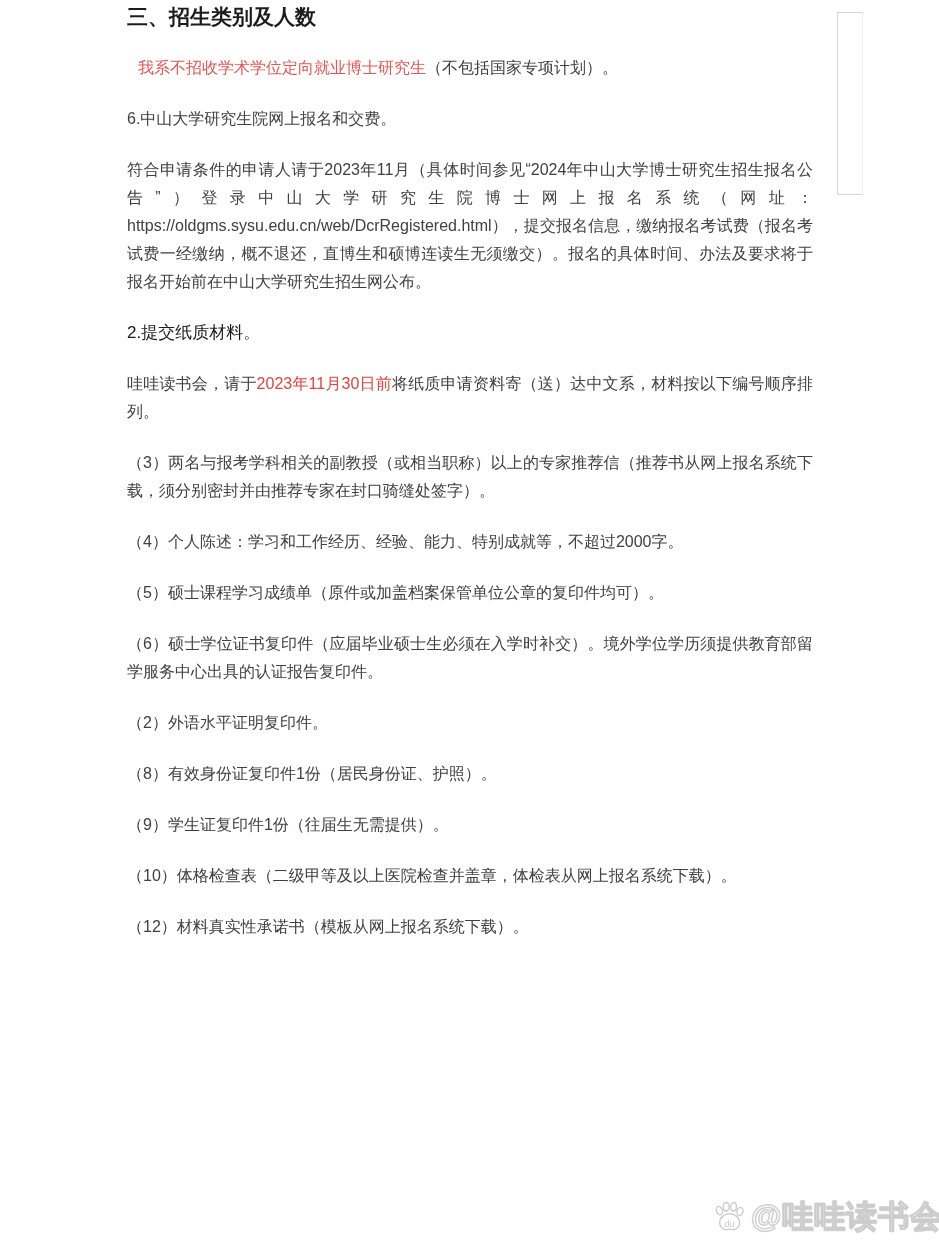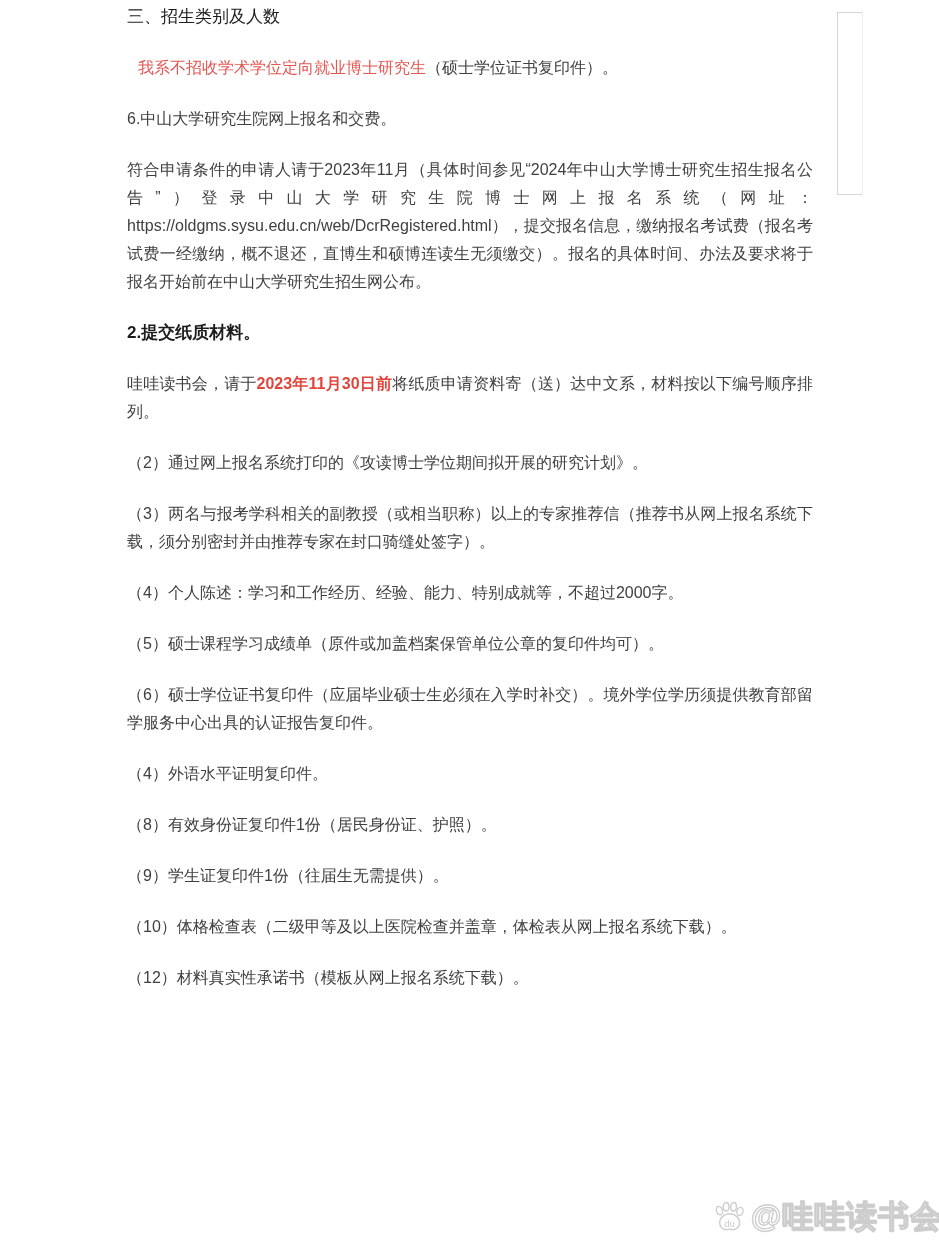--- a/index.html
+++ b/index.html
@@ -21,29 +21,29 @@
     color: #404040;
     font-size: 16px;
   }
   .content p {
     margin: 23px 0;
     line-height: 28px;
     text-align: justify;
   }
   .content h3 {
     margin: 23px 0;
-    font-size: 17px;
+    font-size: 21px;
     line-height: 28px;
-    font-weight: 400;
+    font-weight: 700;
     color: #1c1c1c;
   }
   .content h3:first-child { margin-top: 0; }
   .red-notice { color: #e25753; margin-left: 11px; }
-  .deadline-date { color: #e2453b; font-weight: 700; }
-  .bold-title { font-weight: 700; color: #1c1c1c; font-size: 17px; }
+  .deadline-date { color: #e2453b; font-weight: 400; }
+  .bold-title { font-weight: 400; color: #1c1c1c; font-size: 17px; }
   .scroll-track {
     position: absolute;
     left: 837px;
     top: 12px;
     width: 26px;
     height: 183px;
     background: #ffffff;
     border: 1px solid #d6d6d6;
     border-right-color: #efefef;
   }
@@ -68,38 +68,37 @@
 </style>
 </head>
 <body>
 
 <div class="scroll-track"></div>
 
 <main class="content">
 
   <h3>三、招生类别及人数</h3>
 
-  <p><span class="red-notice">我系不招收学术学位定向就业博士研究生</span><span>（硕士学位证书复印件）。</span></p>
+  <p><span class="red-notice">我系不招收学术学位定向就业博士研究生</span><span>（不包括国家专项计划）。</span></p>
 
 
 
   <p>6.中山大学研究生院网上报名和交费。</p>
 
   <p>符合申请条件的申请人请于2023年11月（具体时间参见“2024年中山大学博士研究生招生报名公告”）登录中山大学研究生院博士网上报名系统（网址：https://oldgms.sysu.edu.cn/web/DcrRegistered.html），提交报名信息，缴纳报名考试费（报名考试费一经缴纳，概不退还，直博生和硕博连读生无须缴交）。报名的具体时间、办法及要求将于报名开始前在中山大学研究生招生网公布。</p>
 
   <p class="bold-title">2.提交纸质材料。</p>
 
   <p><span>哇哇读书会，请于</span><span class="deadline-date">2023年11月30日前</span><span>将纸质申请资料寄（送）达中文系，材料按以下编号顺序排列。</span></p>
 
-  <p>（2）通过网上报名系统打印的《攻读博士学位期间拟开展的研究计划》。</p>
   <p>（3）两名与报考学科相关的副教授（或相当职称）以上的专家推荐信（推荐书从网上报名系统下载，须分别密封并由推荐专家在封口骑缝处签字）。</p>
   <p>（4）个人陈述：学习和工作经历、经验、能力、特别成就等，不超过2000字。</p>
   <p>（5）硕士课程学习成绩单（原件或加盖档案保管单位公章的复印件均可）。</p>
   <p>（6）硕士学位证书复印件（应届毕业硕士生必须在入学时补交）。境外学位学历须提供教育部留学服务中心出具的认证报告复印件。</p>
-  <p>（4）外语水平证明复印件。</p>
+  <p>（2）外语水平证明复印件。</p>
   <p>（8）有效身份证复印件1份（居民身份证、护照）。</p>
   <p>（9）学生证复印件1份（往届生无需提供）。</p>
   <p>（10）体格检查表（二级甲等及以上医院检查并盖章，体检表从网上报名系统下载）。</p>
   <p>（12）材料真实性承诺书（模板从网上报名系统下载）。</p>
 
 </main>
 
 <div class="watermark">
   <svg width="34" height="34" viewBox="0 0 32 32" aria-hidden="true">
     <ellipse cx="7" cy="10" rx="2.8" ry="4.1" fill="#ffffff" stroke="#cdcdcd" stroke-width="1.3" transform="rotate(-18 7 10)"></ellipse>

